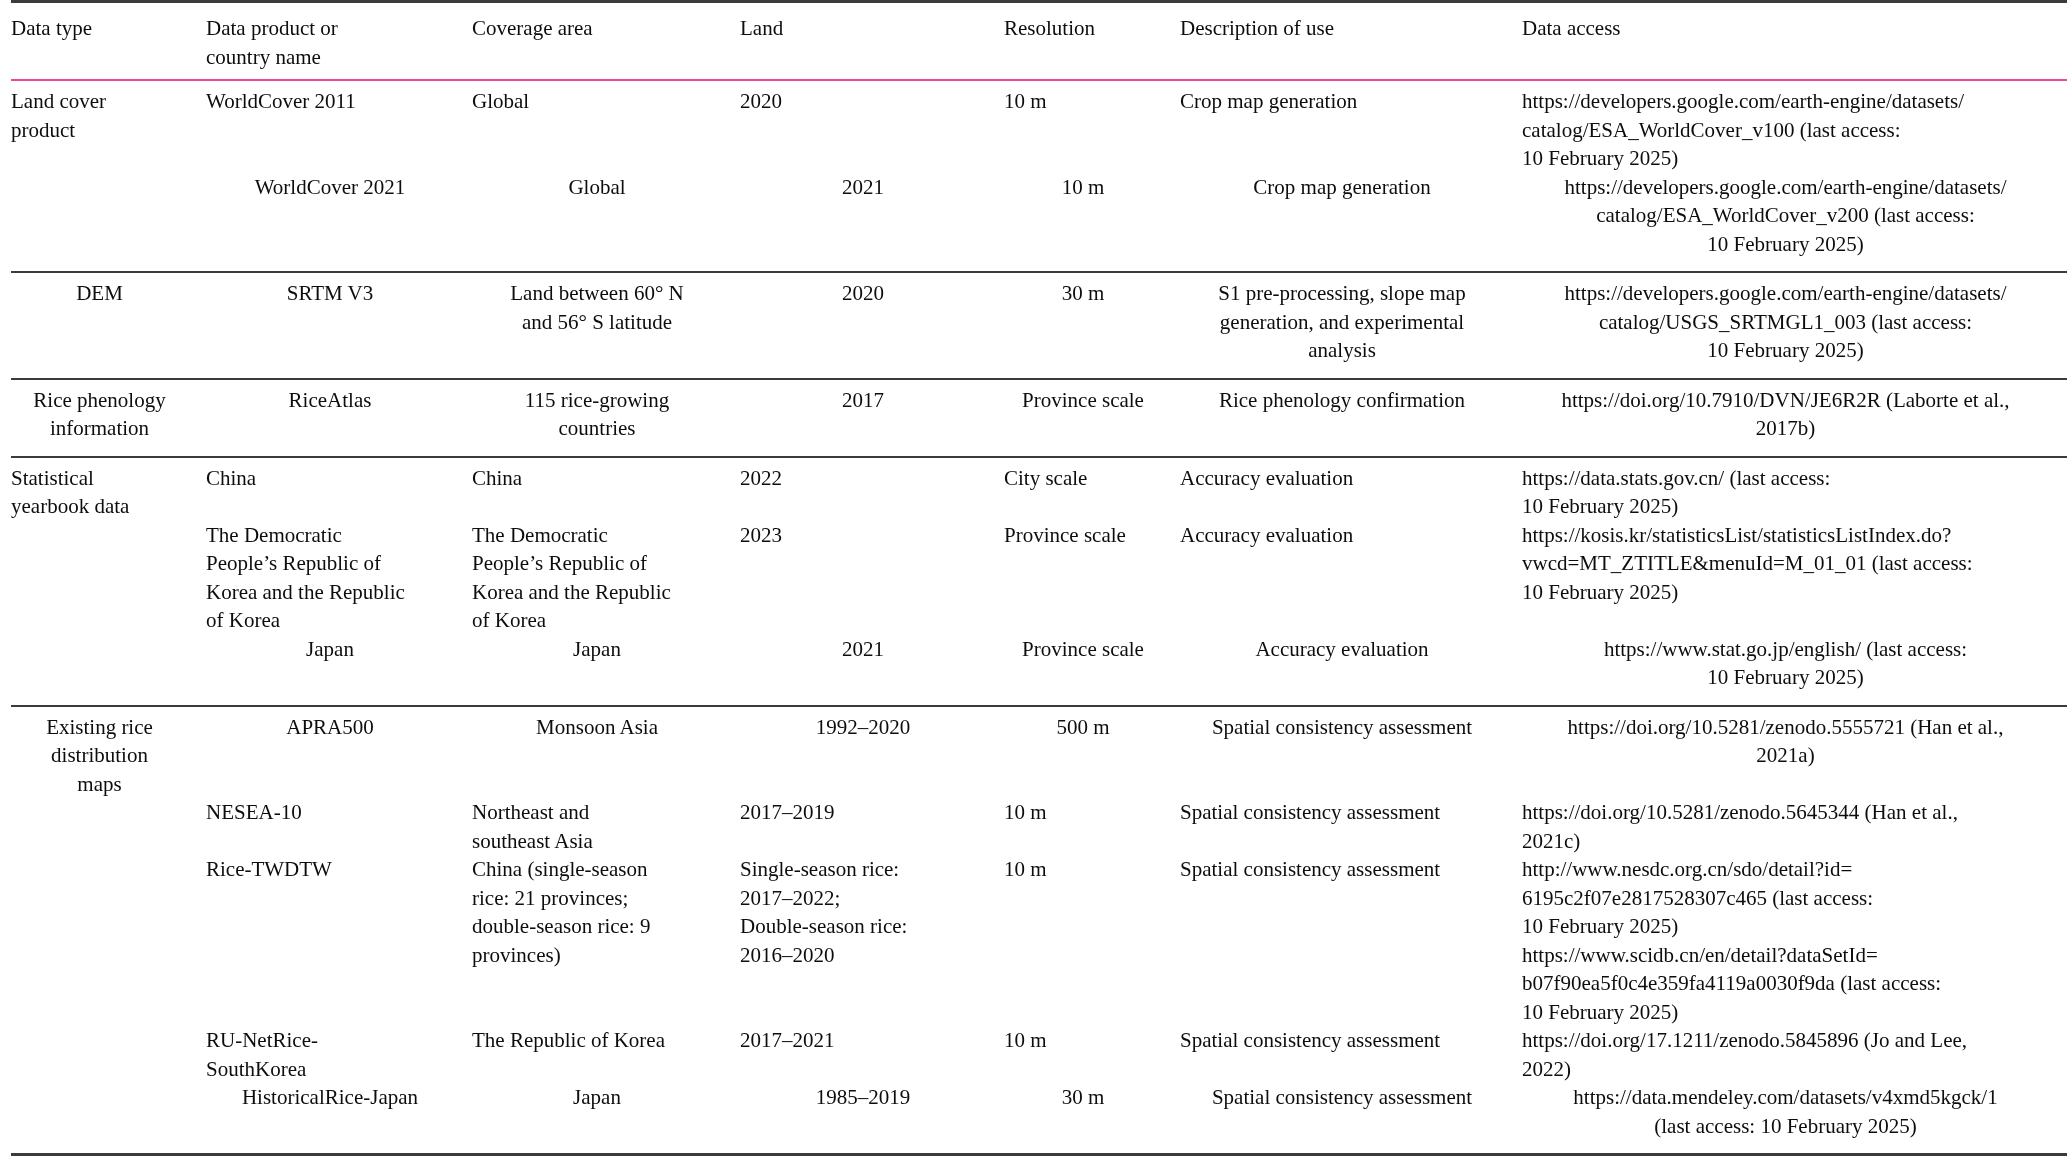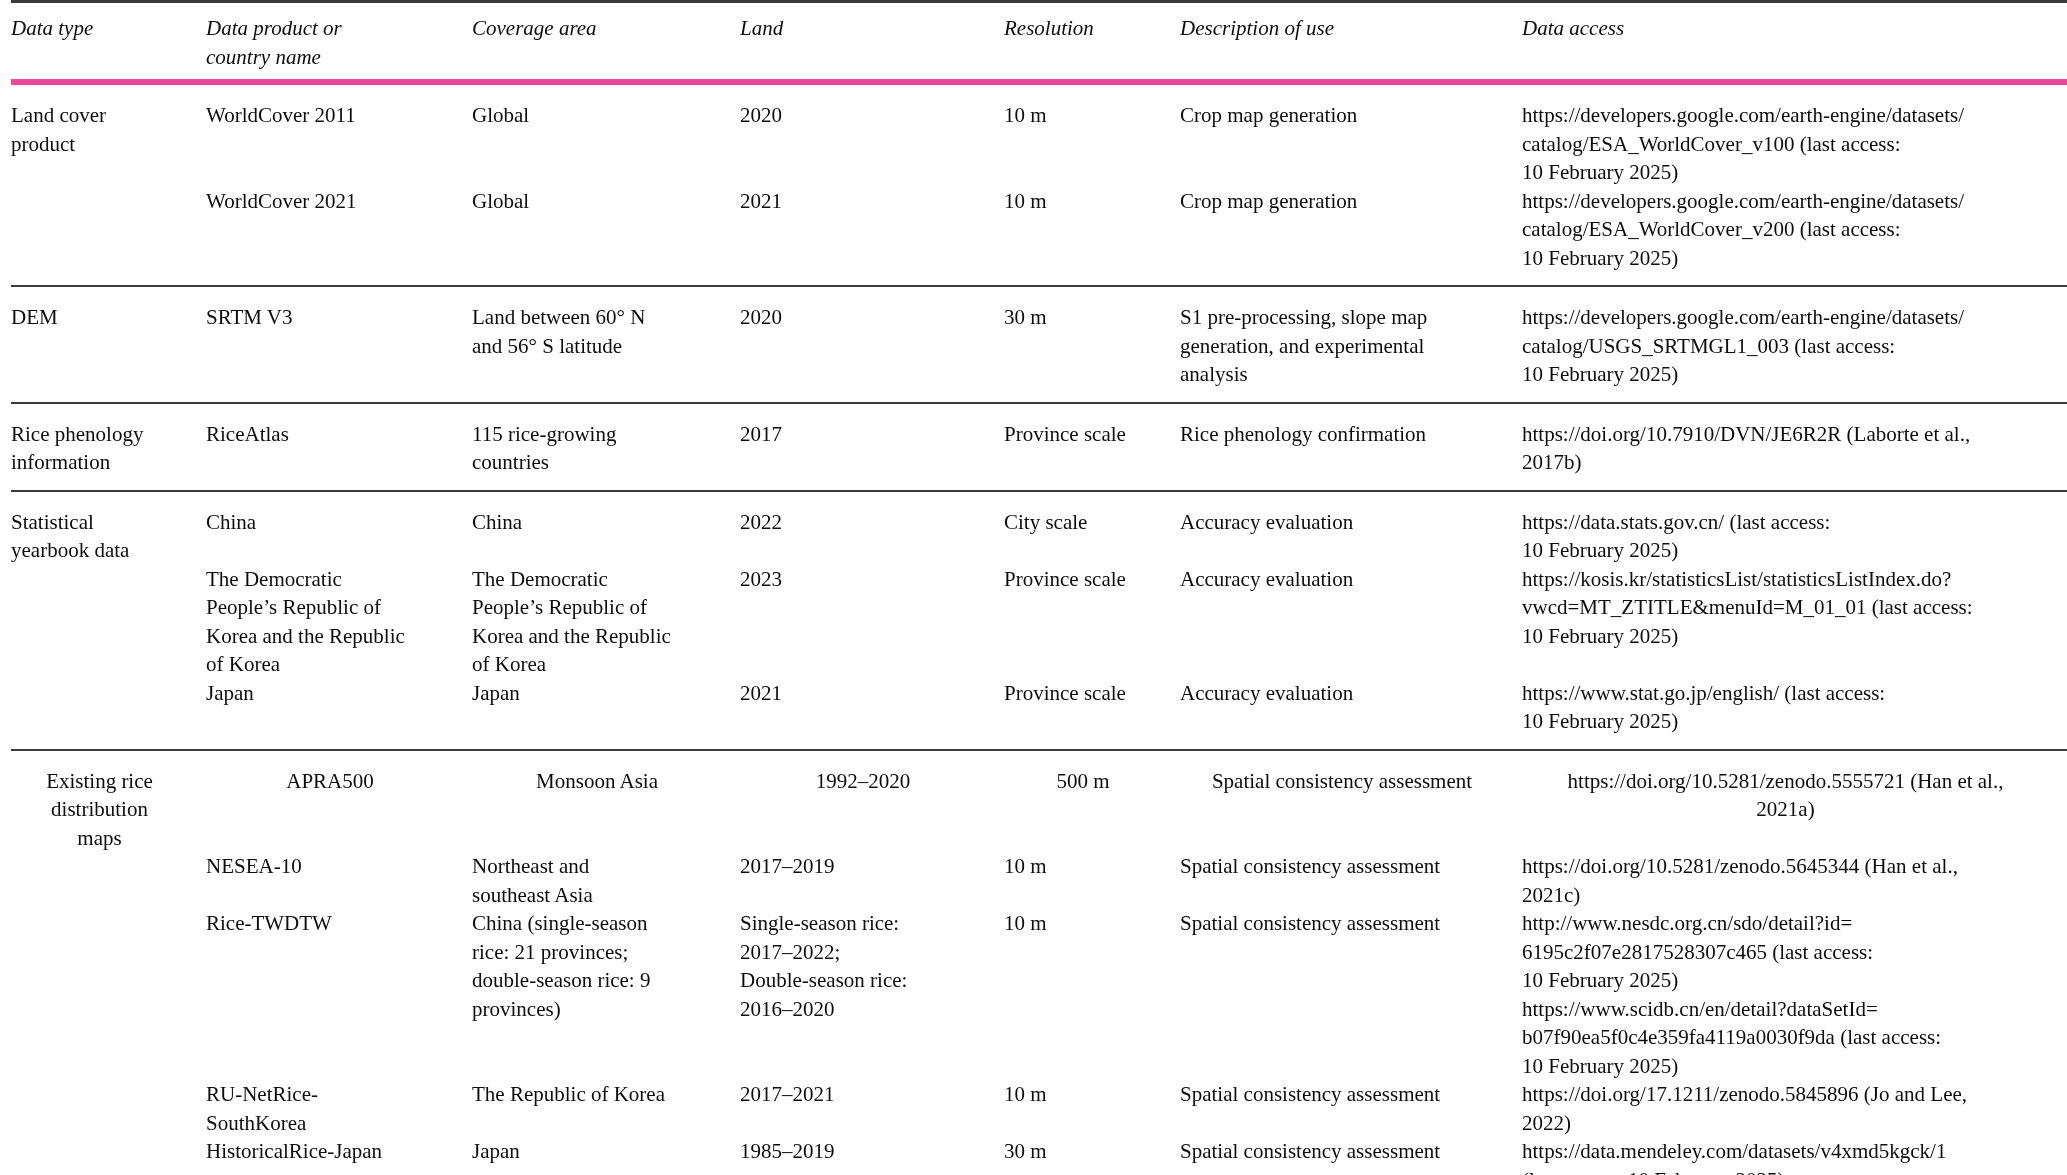--- a/index.html
+++ b/index.html
@@ -37,24 +37,24 @@
     font-size: 21px;
     line-height: 28.5px;
     padding: 0 18px 0 0;
     white-space: pre-line;
     overflow: hidden;
   }
   thead th {
     padding-top: 11px;
     padding-bottom: 8px;
   }
-  thead { border-bottom: 6px solid #ec4899; font-style: italic; }
+  thead { border-bottom: 2px solid #ec4899; }
   tbody { border-bottom: 2px solid #3b3b3b; }
-  tbody tr:first-child td { padding-top: 16px; }
-  tbody tr:last-child td  { padding-bottom: 13px; }
+  tbody tr:first-child td { padding-top: 6px; }
+  tbody tr:last-child td  { padding-bottom: 13px; text-align: center; }
   tbody tr.gap-after td   { padding-bottom: 28.5px; text-align: center; }
 </style>
 </head>
 <body>
 
 <div class="page">
   <table class="data-table">
     <colgroup>
       <col class="c1">
         <col class="c2">

